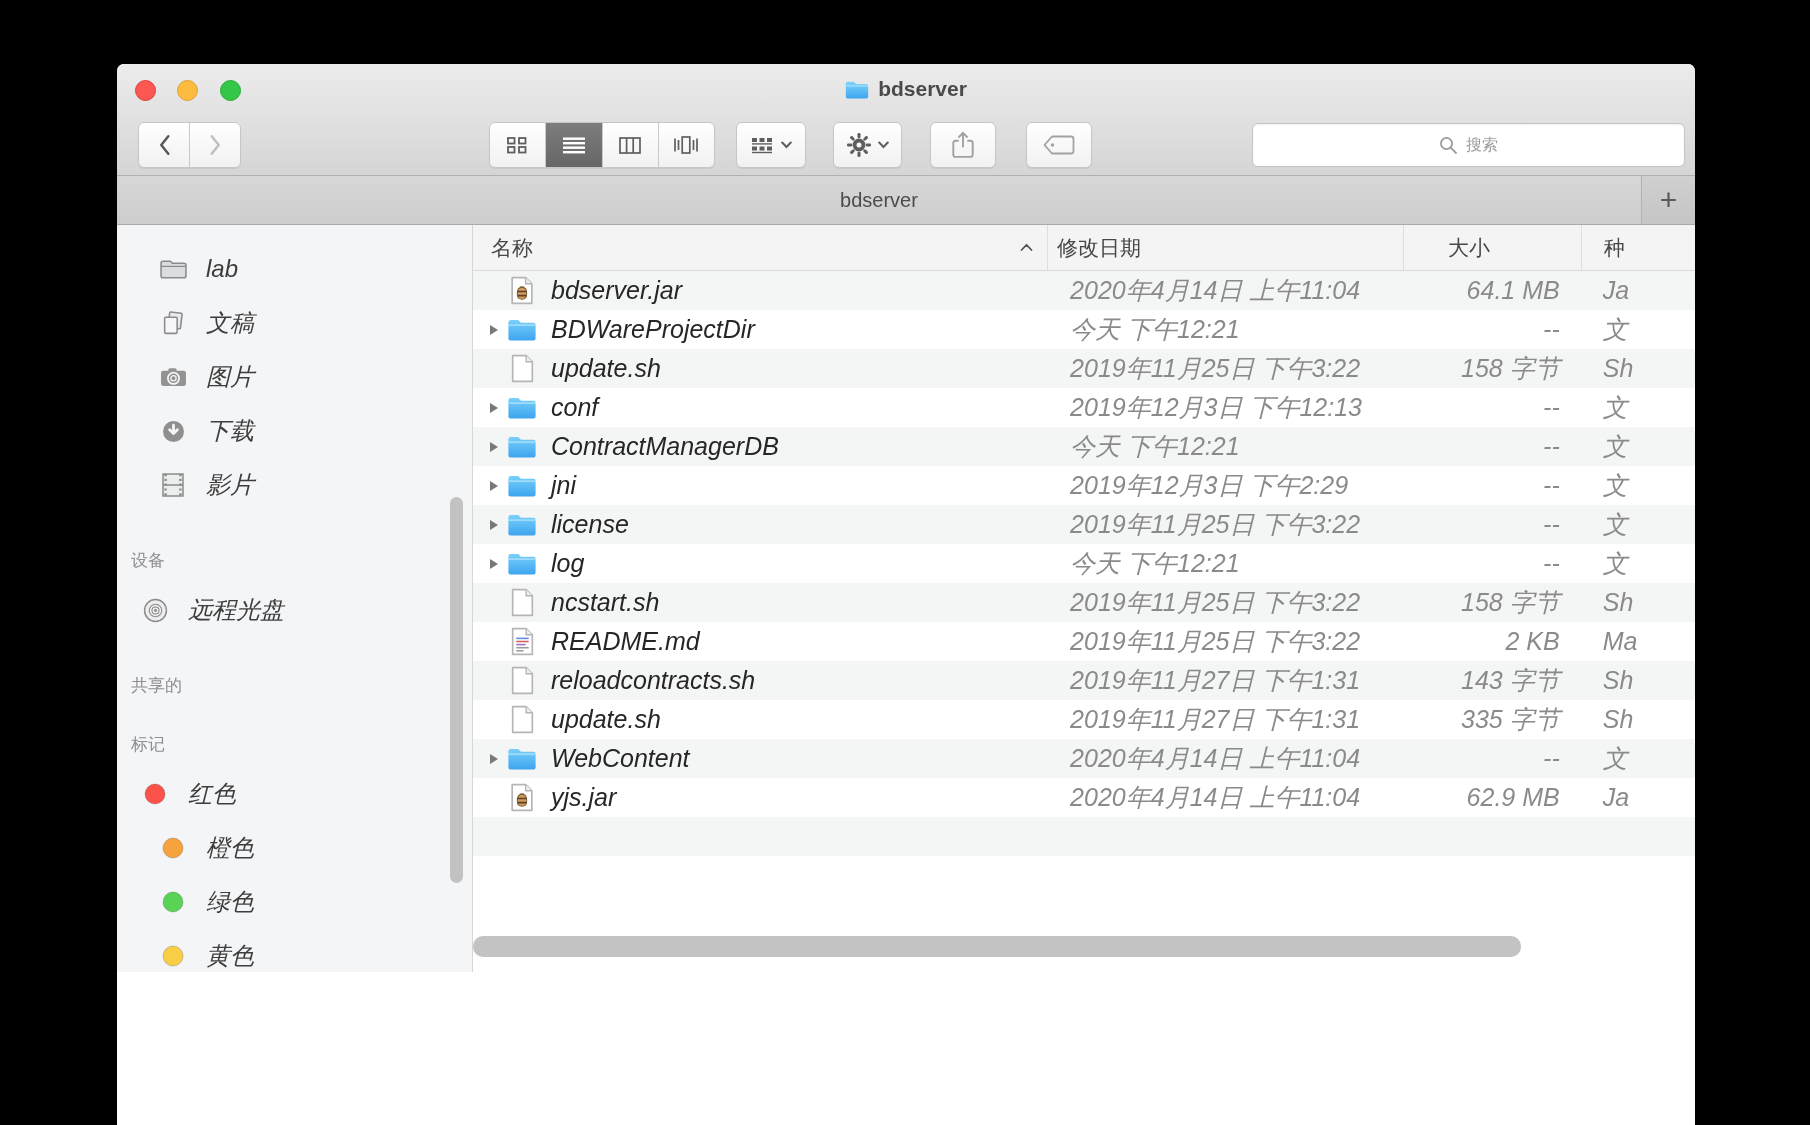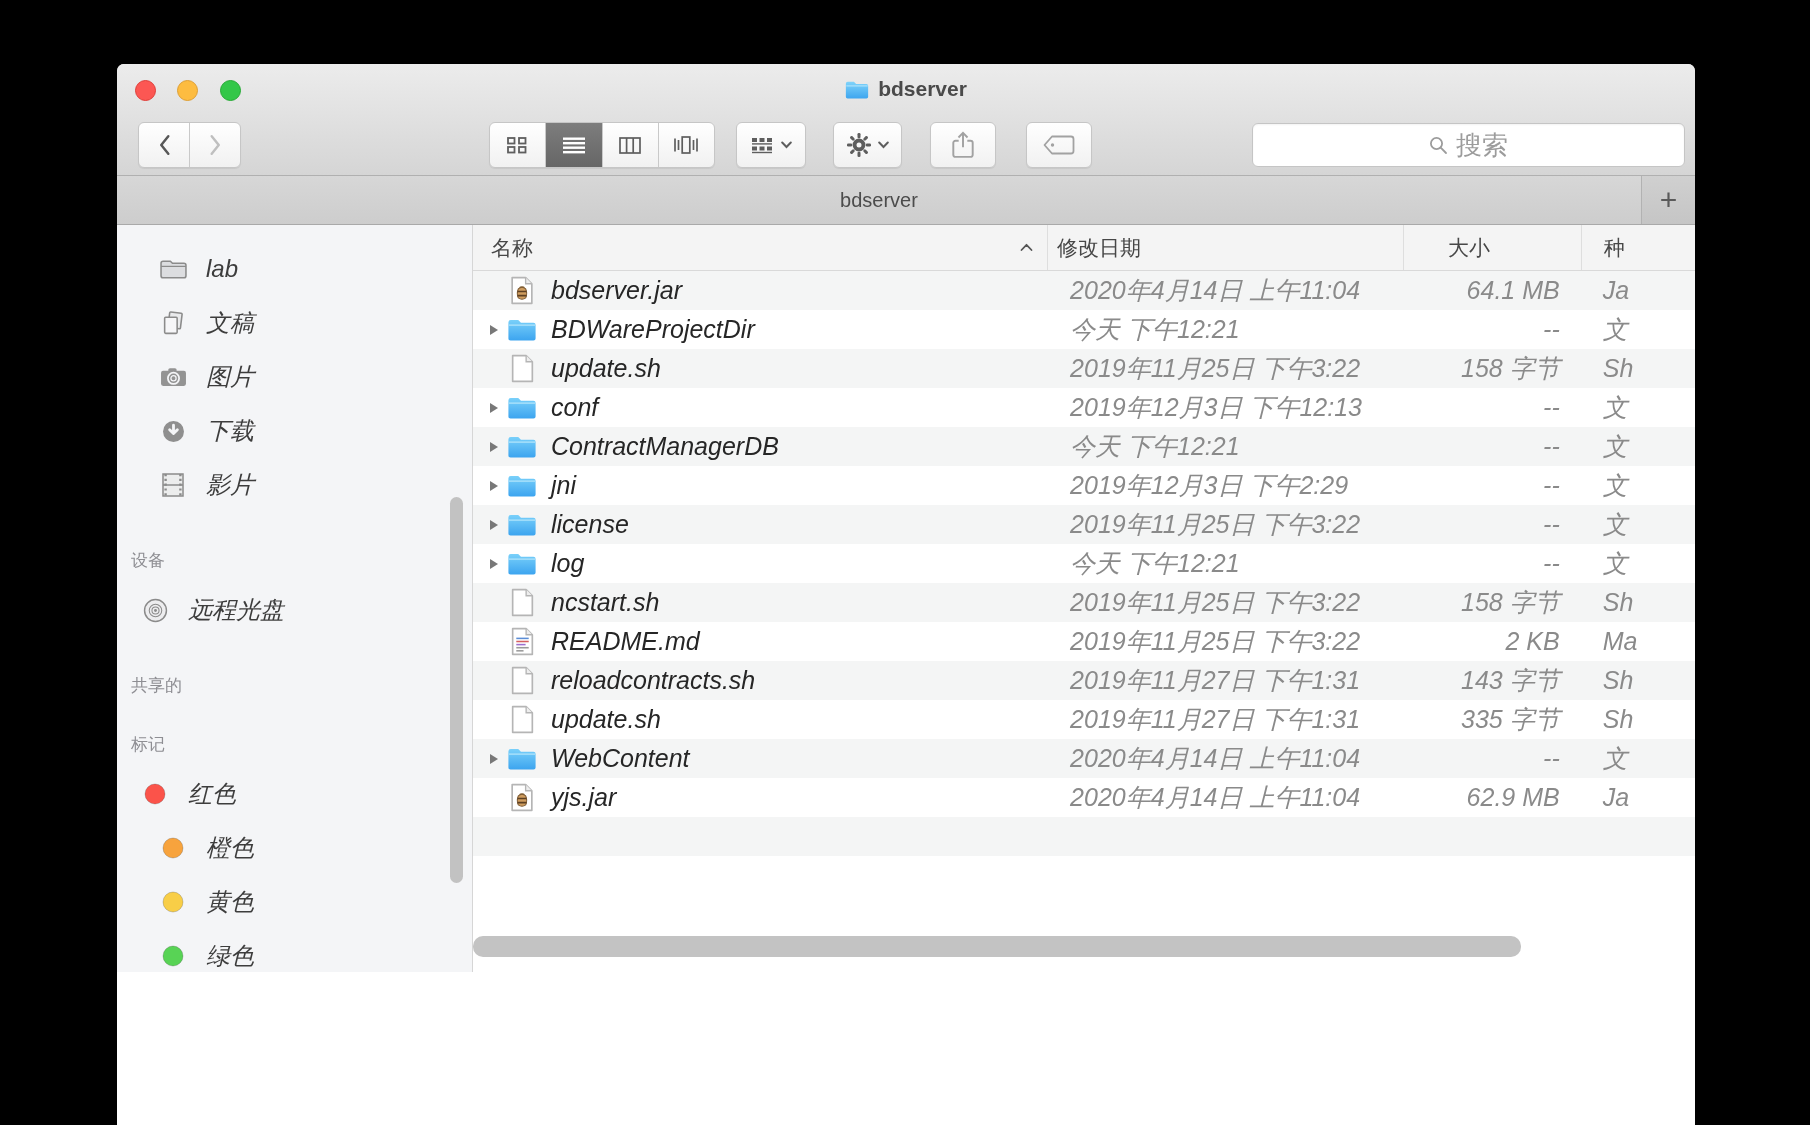--- a/index.html
+++ b/index.html
@@ -28,21 +28,21 @@
   .seg.selected{background:linear-gradient(#7d7d7d,#666666);}
   .btn-back-group{left:21px;top:58px;width:103px;height:46px;}
   .btn-view-group{left:372px;top:58px;width:226px;height:46px;}
   .btn-arrange{left:619px;top:58px;width:70px;height:46px;gap:7px;}
   .btn-gear{left:716px;top:58px;width:69px;height:46px;gap:6px;}
   .btn-share{left:813px;top:58px;width:66px;height:46px;}
   .btn-tag{left:909px;top:58px;width:66px;height:46px;}
   .search-field{position:absolute;left:1135px;top:59px;width:433px;height:44px;background:#fff;
     border:1px solid #c5c5c5;border-radius:6px;display:flex;align-items:center;justify-content:center;
     gap:8px;box-shadow:inset 0 1px 2px rgba(0,0,0,.05);}
-  .search-placeholder{font-size:26px;color:#9c9c9c;}
+  .search-placeholder{font-size:16px;color:#9c9c9c;}
 
   
   .tabbar{height:49px;display:flex;background:#d2d2d2;border-bottom:1px solid #a9a9a9;}
   .tab{flex:1;display:flex;align-items:center;justify-content:center;font-size:20px;color:#4c4c4c;
     background:linear-gradient(#d7d7d7,#cdcdcd);}
   .newtab{width:54px;display:flex;align-items:center;justify-content:center;font-size:30px;
     font-weight:300;color:#5a5a5a;border-left:1px solid #b2b2b2;background:linear-gradient(#d0d0d0,#c5c5c5);}
 
   
   .main{display:flex;height:747px;}
@@ -353,33 +353,33 @@
               <svg width="22" height="22" viewBox="0 0 22 22">
                 <circle cx="11" cy="11" r="10" fill="#f7a33d" stroke="rgba(0,0,0,0.18)" stroke-width="1"></circle>
               </svg>
             </span>
     <span class="sb-label">橙色</span>
   </div>
 
   <div class="sb-item">
     <span class="sb-icon">
               <svg width="22" height="22" viewBox="0 0 22 22">
+                <circle cx="11" cy="11" r="10" fill="#58d355" stroke="rgba(0,0,0,0.18)" stroke-width="1"></circle>
+              </svg>
+            </span>
+    <span class="sb-label">绿色</span>
+  </div>
+
+  <div class="sb-item">
+    <span class="sb-icon">
+              <svg width="22" height="22" viewBox="0 0 22 22">
                 <circle cx="11" cy="11" r="10" fill="#f8ce47" stroke="rgba(0,0,0,0.18)" stroke-width="1"></circle>
               </svg>
             </span>
     <span class="sb-label">黄色</span>
-  </div>
-
-  <div class="sb-item">
-    <span class="sb-icon">
-              <svg width="22" height="22" viewBox="0 0 22 22">
-                <circle cx="11" cy="11" r="10" fill="#58d355" stroke="rgba(0,0,0,0.18)" stroke-width="1"></circle>
-              </svg>
-            </span>
-    <span class="sb-label">绿色</span>
   </div>
 
   <div class="sb-item partial">
     <span class="sb-icon">
               <svg width="22" height="22" viewBox="0 0 22 22">
                 <circle cx="11" cy="11" r="10" fill="#3a99fd" stroke="rgba(0,0,0,0.18)" stroke-width="1"></circle>
               </svg>
             </span>
     <span class="sb-label"></span>
   </div>

